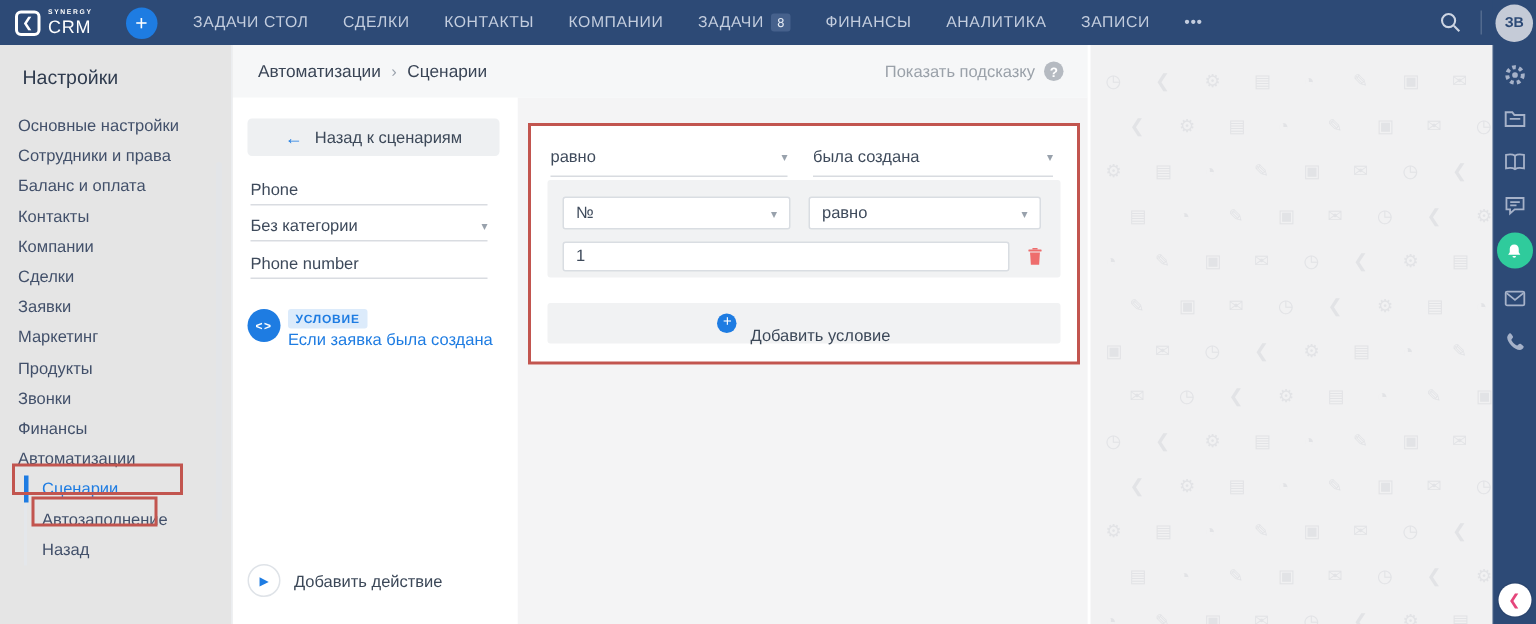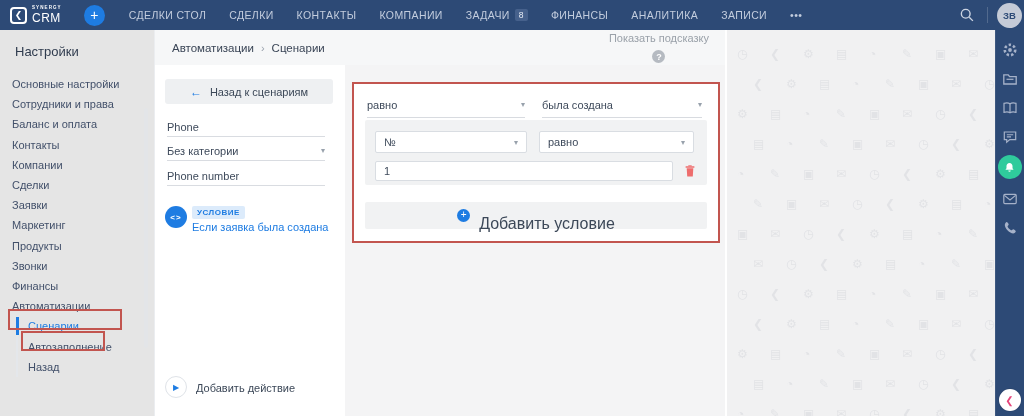--- a/index.html
+++ b/index.html
@@ -40,21 +40,21 @@
   .sb-sub .sb-item { padding-left:10px; position:relative; }
   .sb-sub .sb-item.active { color:#1e7ce2; }
   .active-bar { position:absolute; left:-2px; top:1px; bottom:1px; width:3px; background:#1e7ce2; }
   .anno { position:absolute; border:2px solid #c2554f; pointer-events:none; z-index:5; }
   .sb-scroll { position:absolute; right:6px; top:78px; width:4px; height:240px; background:#e3e5e8; border-radius:2px; }
 
   
   .crumbbar { position:absolute; left:155px; top:30px; width:570px; height:35px; background:#f6f7f8; display:flex; align-items:center; padding:0 16px 0 17px; z-index:10; }
   .crumb { font-size:11.5px; color:#3a4556; cursor:pointer; }
   .crumb-sep { font-size:11px; color:#9aa2ad; margin:0 7px; }
-  .hint { margin-left:auto; display:flex; align-items:center; gap:6px; cursor:pointer;flex-direction:column; }
+  .hint { margin-left:auto; display:flex; align-items:center; gap:6px; cursor:pointer; }
   .hint-text { font-size:11px; color:#9aa1a9; }
   .qcircle { width:13px; height:13px; border-radius:50%; background:#b5bac1; color:#fff; font-size:9px; font-weight:bold; display:flex; align-items:center; justify-content:center; }
 
   .col-left { position:absolute; left:155px; top:65px; width:190px; height:351px; background:#fff; z-index:9; }
   .back-btn { position:absolute; left:10px; top:14px; width:168px; height:25px; background:#eef0f2; border-radius:3px; display:flex; align-items:center; justify-content:center; gap:8px; font-size:11px; color:#3c4858; cursor:pointer; }
   .back-arrow { color:#1e7ce2; font-size:12px; }
   .field { position:absolute; left:12px; width:158px; height:20px; border-bottom:1px solid #d9dce1; font-size:11px; color:#3e4a5b; display:flex; align-items:center; cursor:text; }
   .field .caret { margin-left:auto; }
   .caret { color:#98a1ac; font-size:8px; }
   .node-circle { position:absolute; left:10px; top:141px; width:22px; height:22px; border-radius:50%; background:#1e7ce2; color:#fff; font-size:8px; font-weight:bold; display:flex; align-items:center; justify-content:center; letter-spacing:1px; cursor:pointer; }
@@ -68,21 +68,21 @@
   .cond-panel { position:absolute; left:7px; top:17px; width:368px; height:161px; background:#fff; border:2px solid #c2554f; }
   .u-select { position:absolute; height:26px; border-bottom:1px solid #d8dbe0; display:flex; align-items:center; font-size:11px; color:#3e4a5b; cursor:pointer; }
   .u-select .caret { margin-left:auto; }
   .gray-box { position:absolute; left:11px; top:36px; width:342px; height:65px; background:#f1f2f3; border-radius:2px; }
   .b-select { position:absolute; top:11px; height:22px; background:#fff; border:1px solid #d9dde2; border-radius:2px; display:flex; align-items:center; font-size:11px; color:#3e4a5b; padding:0 8px; cursor:pointer; }
   .b-select .caret { margin-left:auto; }
   .b-input { position:absolute; left:10px; top:41px; width:298px; height:20px; background:#fff; border:1px solid #d9dde2; border-radius:2px; font-size:11px; color:#3e4a5b; display:flex; align-items:center; padding:0 8px; cursor:text; }
   .trash { position:absolute; right:9px; top:43px; width:16px; height:16px; cursor:pointer; }
   .add-cond-btn { position:absolute; left:11px; top:118px; width:342px; height:27px; background:#f1f2f3; border-radius:2px; display:flex; align-items:center; justify-content:center; gap:9px; cursor:pointer; }
   .plus-circle { width:13px; height:13px; border-radius:50%; background:#1e7ce2; color:#fff; font-size:10px; line-height:1; display:flex; align-items:center; justify-content:center; padding-bottom:1px; }
-  .add-cond-label { font-size:16px; color:#3c4858;margin-top:17px; }
+  .add-cond-label { font-size:11px; color:#3c4858;margin-top:17px; }
 
   
   .watermark { position:absolute; left:725px; top:30px; width:270px; height:386px; background:#f1f1f2; border-left:2px solid #fff; overflow:hidden; z-index:7; }
   .wm { position:absolute; font-size:12px; color:#e2e3e6; line-height:1; user-select:none; }
 </style>
 </head>
 <body>
 
 <div id="app">
 
@@ -91,21 +91,21 @@
       <div class="logo-mark">❮</div>
       <div class="brand">
         <span class="t">SYNERGY</span>
         <span class="b">CRM</span>
       </div>
     </div>
     <div class="add-btn">
         <span>+</span>
       </div>
     <div class="menu">
-      <span class="menu-item">СДЕЛКИ СТОЛ</span>
+      <span class="menu-item">ЗАДАЧИ СТОЛ</span>
       <span class="menu-item">СДЕЛКИ</span>
       <span class="menu-item">КОНТАКТЫ</span>
       <span class="menu-item">КОМПАНИИ</span>
       <span class="menu-item">
         <span>ЗАДАЧИ</span>
         <span class="badge">8</span>
       </span>
       <span class="menu-item">ФИНАНСЫ</span>
       <span class="menu-item">АНАЛИТИКА</span>
       <span class="menu-item">ЗАПИСИ</span>

